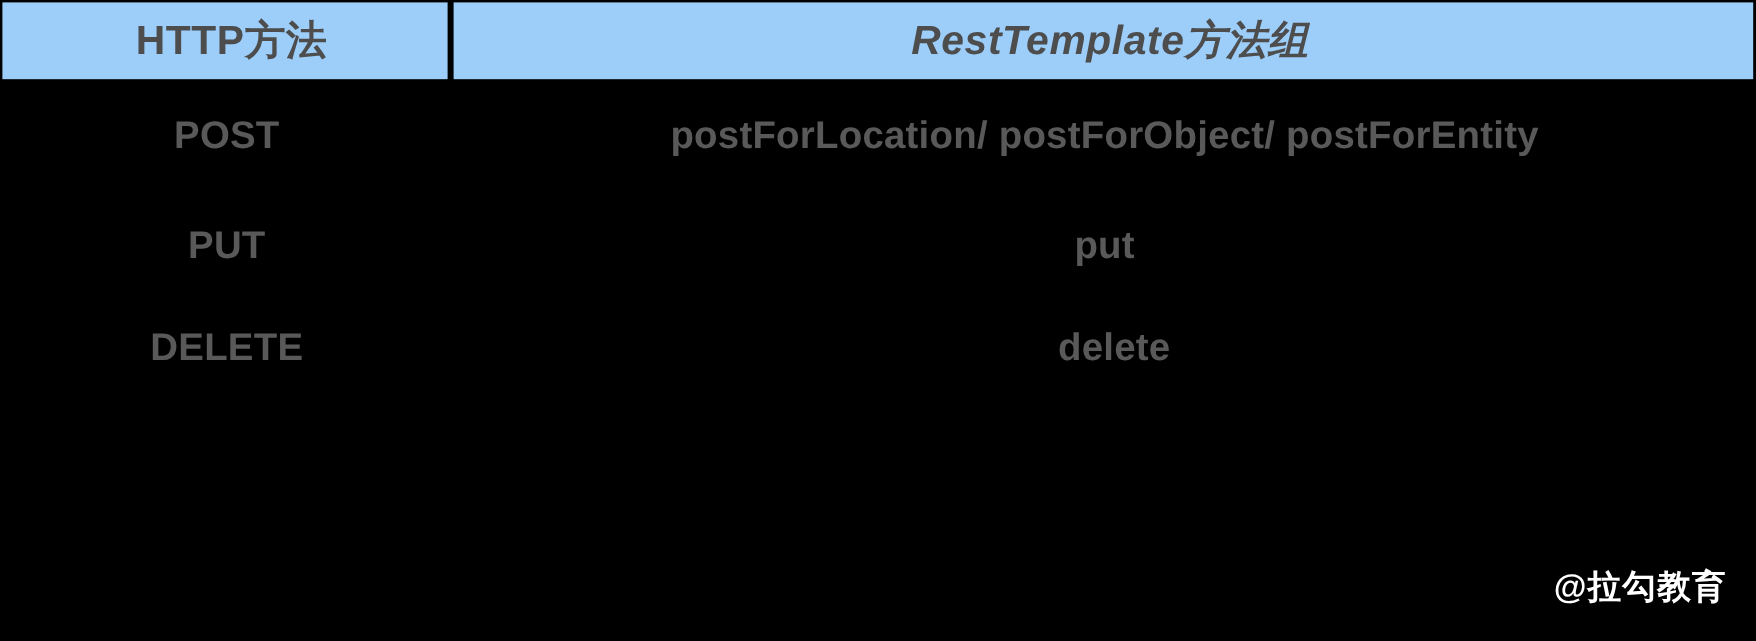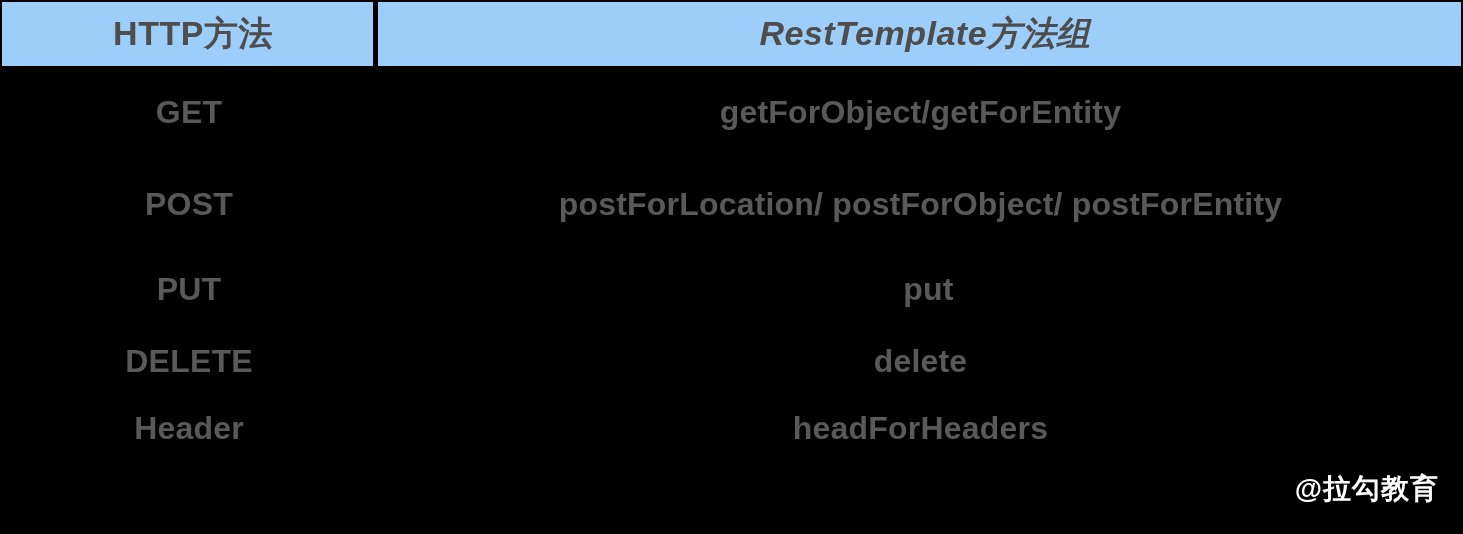--- a/index.html
+++ b/index.html
@@ -83,36 +83,28 @@
 
 <div class="canvas">
 
   <div class="header-row">
     <div class="header-cell c1">HTTP方法</div>
     <div class="header-cell c2">RestTemplate方法组</div>
   </div>
 
   <div class="body-rows">
     <div class="trow">
-      <div class="tcell">GET</div>
-      <div class="tcell">getForObject/getForEntity</div>
-    </div>
-    <div class="trow">
       <div class="tcell">POST</div>
       <div class="tcell">postForLocation/ postForObject/ postForEntity</div>
     </div>
     <div class="trow">
       <div class="tcell">PUT</div>
       <div class="tcell">put</div>
     </div>
     <div class="trow">
       <div class="tcell">DELETE</div>
       <div class="tcell">delete</div>
     </div>
-    <div class="trow">
-      <div class="tcell">Header</div>
-      <div class="tcell">headForHeaders</div>
-    </div>
   </div>
 
   <div class="watermark">@拉勾教育</div>
 
 </div>
 
 </body></html>

